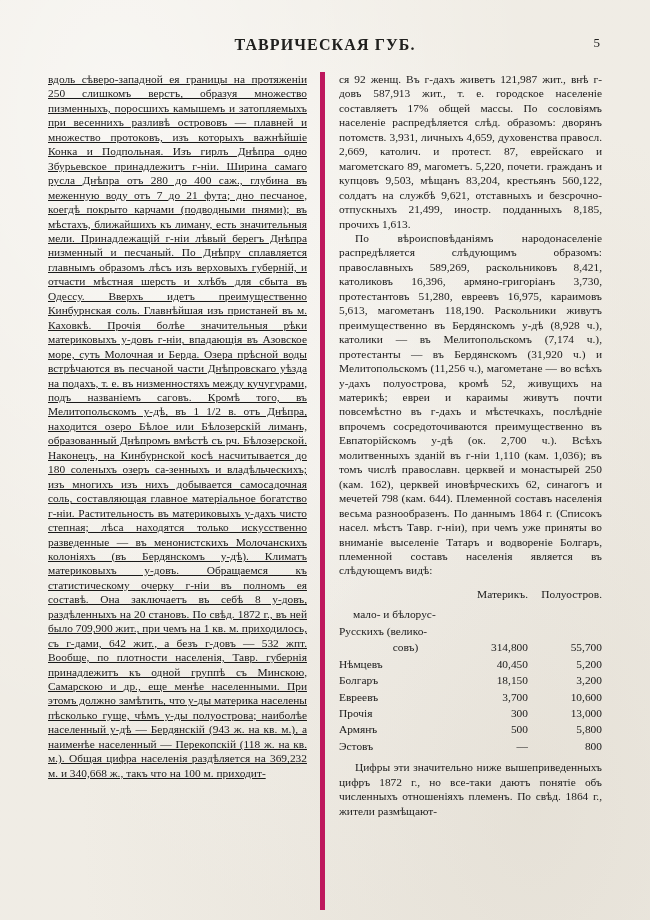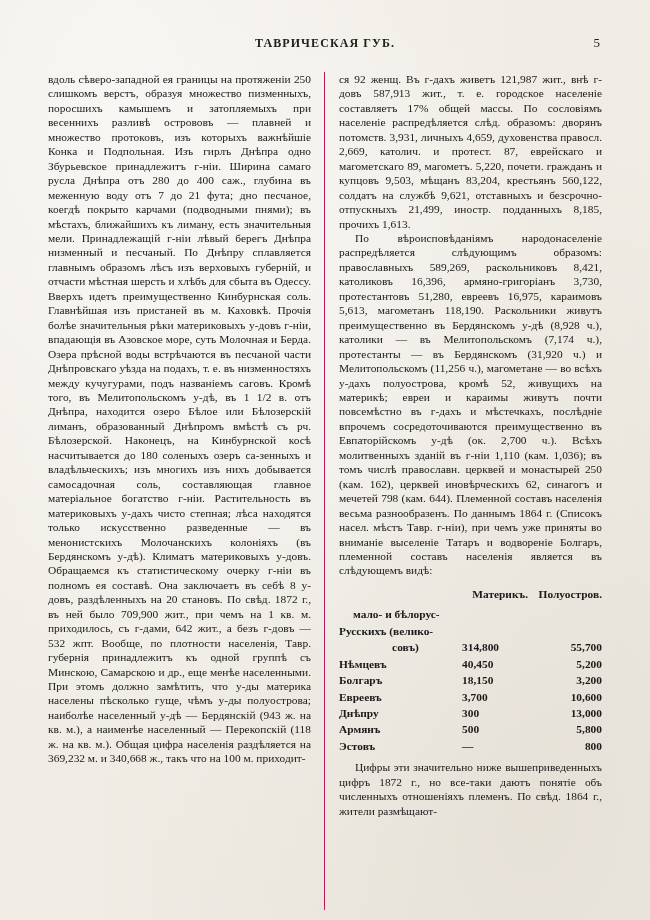--- a/index.html
+++ b/index.html
@@ -36,21 +36,21 @@
   .header {
     position: relative;
     height: 26px;
     margin-bottom: 10px;
   }
   .running-title {
     position: absolute;
     left: 50%;
     transform: translateX(-50%);
     top: 0;
-    font-size: 12px;
+    font-size: 16px;
     letter-spacing: 1.1px;
     font-weight: bold;
     color: #20201e;
     white-space: nowrap;
   }
   .page-number {
     position: absolute;
     right: 2px;
     top: -1px;
     font-size: 13px;
@@ -66,49 +66,51 @@
     width: 50%;
     box-sizing: border-box;
     font-size: 11.4px;
     line-height: 14.45px;
     text-align: justify;
     text-justify: inter-word;
     hyphens: manual;
   }
   .col.left {
     padding-right: 13px;
-    border-right: 1px solid #be185d;
+    border-right: 5px solid #be185d;
+    text-decoration: underline;
   }
   .col.right {
     padding-left: 14px;
   }
   .col p {
     margin: 0;
     text-indent: 16px;
   }
   .col p.cont {
     text-indent: 0;
   }
   .tbl {
     width: 100%;
     border-collapse: collapse;
     font-size: 11.4px;
     margin: 8px 0 6px 0;
   }
   .tbl td, .tbl th {
     padding: 1px 0;
     vertical-align: bottom;
-    font-weight: bold;
+    font-weight: normal;
   }
   .tbl .lbl {
     text-align: left;
     padding-right: 4px;
     white-space: nowrap;
   }
   .tbl .num {
+    text-align: right;
     width: 66px;
     white-space: nowrap;
   }
   .tbl .num2 {
     text-align: right;
     width: 74px;
     white-space: nowrap;
   }
   .tbl .head td {
     text-align: right;
@@ -180,21 +182,21 @@
             <td class="lbl">Болгаръ</td>
             <td class="num">18,150</td>
             <td class="num2">3,200</td>
           </tr>
           <tr>
             <td class="lbl">Евреевъ</td>
             <td class="num">3,700</td>
             <td class="num2">10,600</td>
           </tr>
           <tr>
-            <td class="lbl">Днѣпру</td>
+            <td class="lbl">Прочія</td>
             <td class="num">300</td>
             <td class="num2">13,000</td>
           </tr>
           <tr>
             <td class="lbl">Армянъ</td>
             <td class="num">500</td>
             <td class="num2">5,800</td>
           </tr>
           <tr>
             <td class="lbl">Эстовъ</td>

